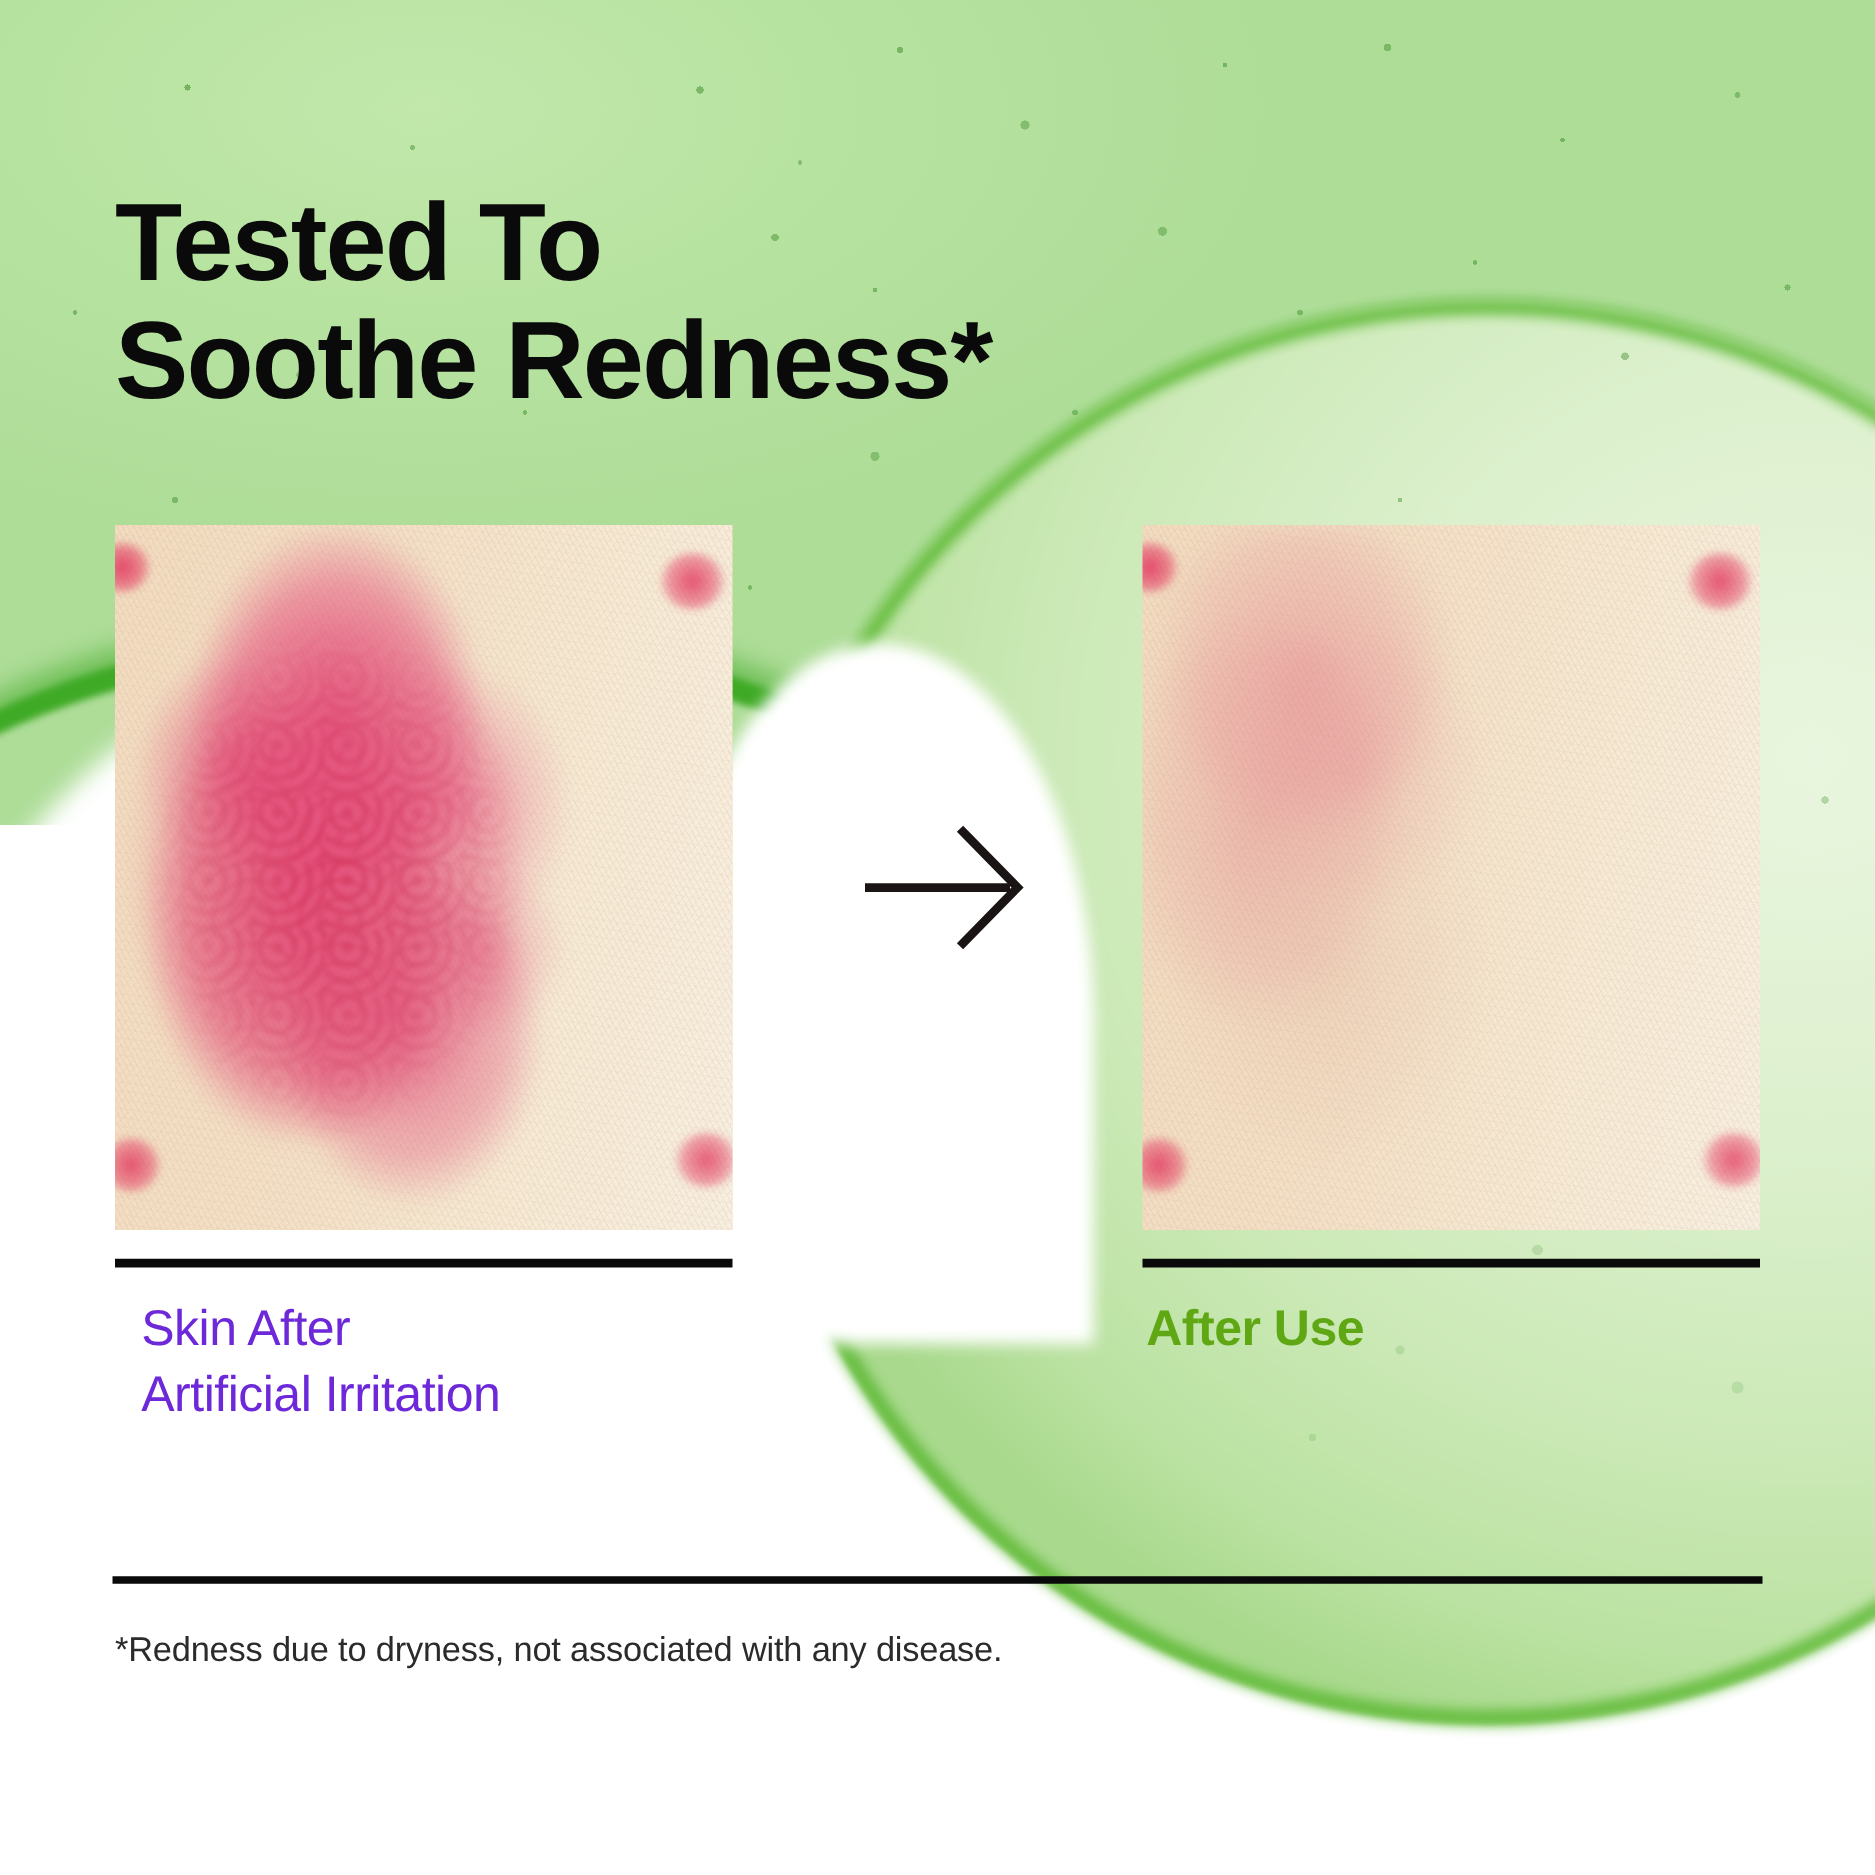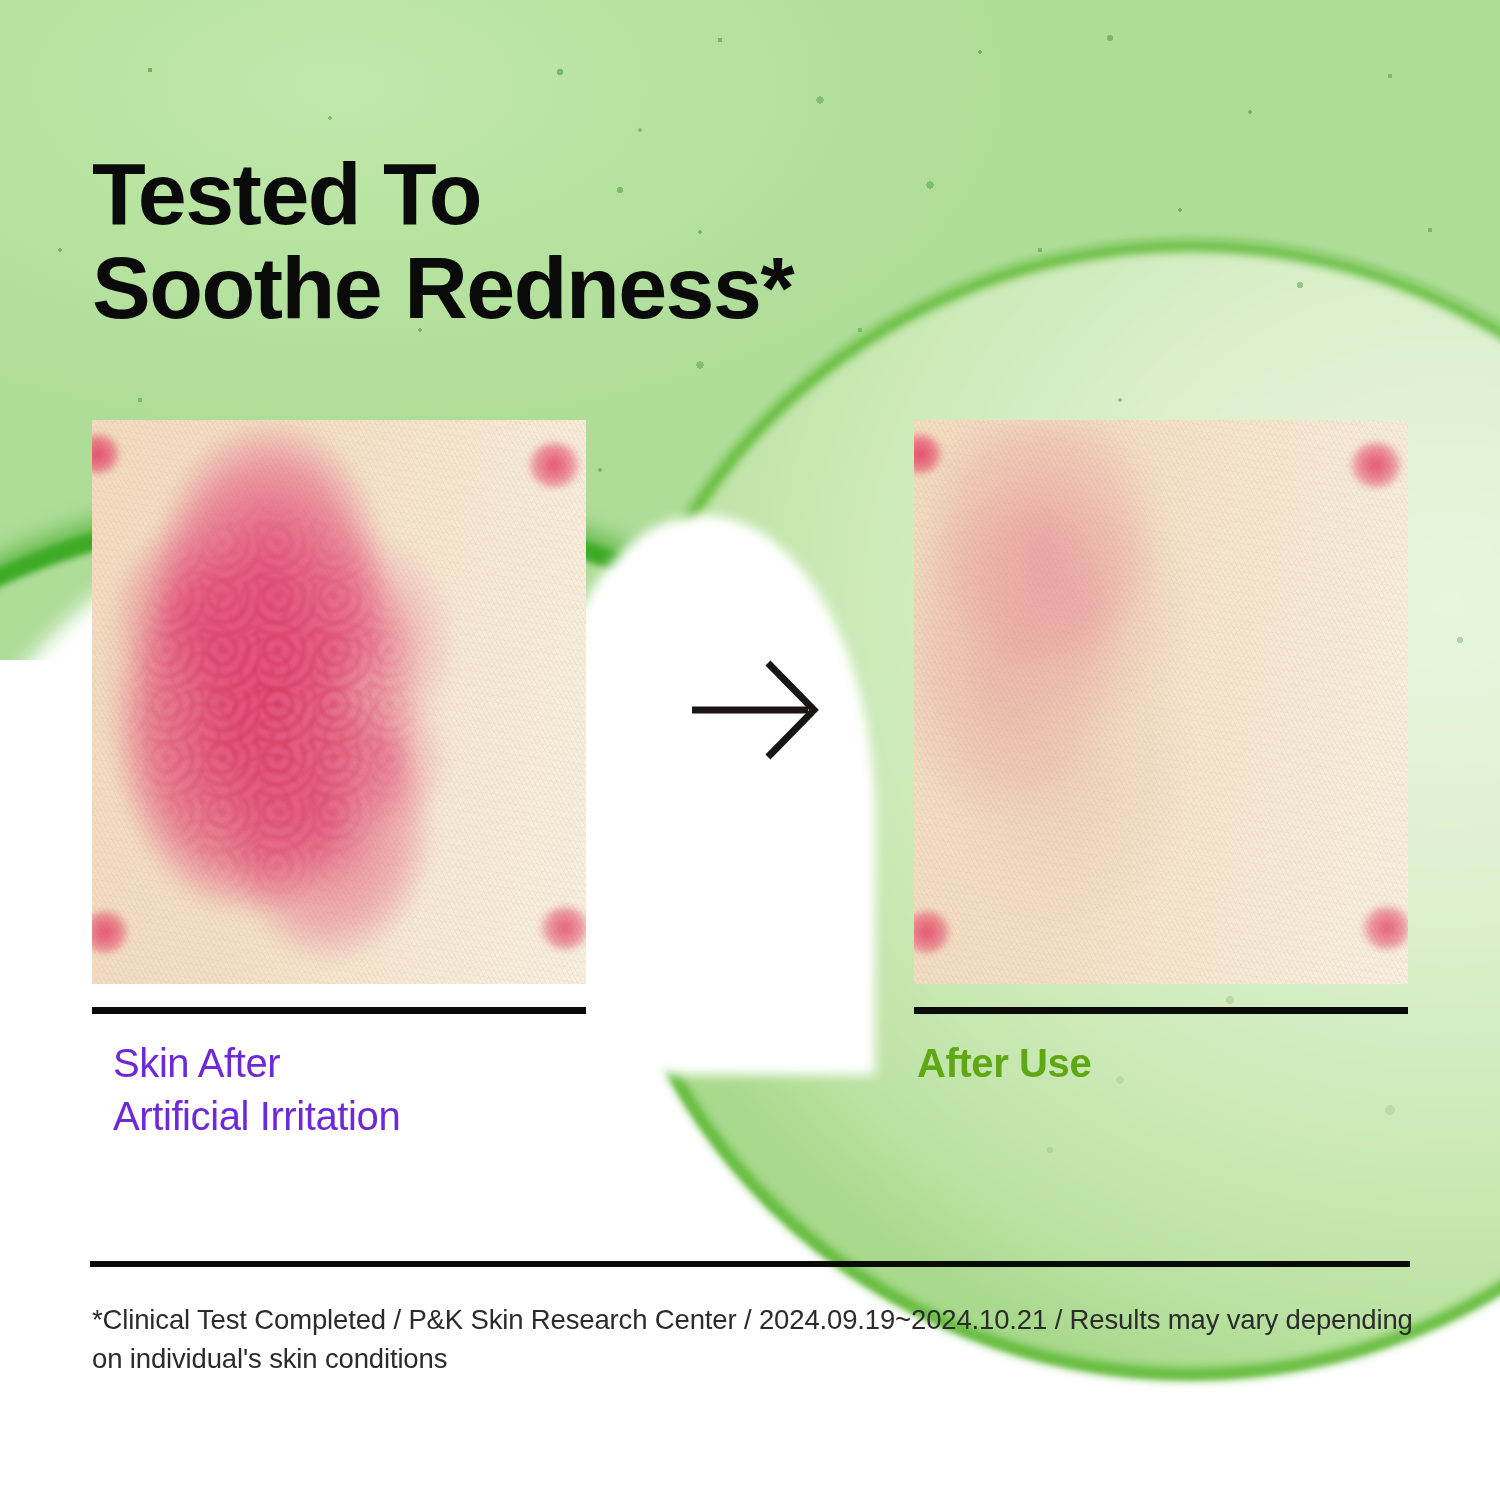--- a/index.html
+++ b/index.html
@@ -321,16 +321,16 @@
   <div class="cap-rule before"></div>
   <div class="cap-rule after"></div>
 
   <div class="cap-text before"><span>Skin After</span>
 <span>Artificial Irritation</span></div>
 
   <div class="cap-text after"><span>After Use</span></div>
 
   <div class="footer-rule"></div>
   <div class="footnotes">
-    <p>*Clinical Test Completed / P&amp;K Skin Research Center / 2024.09.19~2024.10.21 / Results may vary depending on individual's skin conditions</p>
+    <p>*Redness due to dryness, not associated with any disease.</p>
   </div>
 
 </div>
 
 </body></html>

